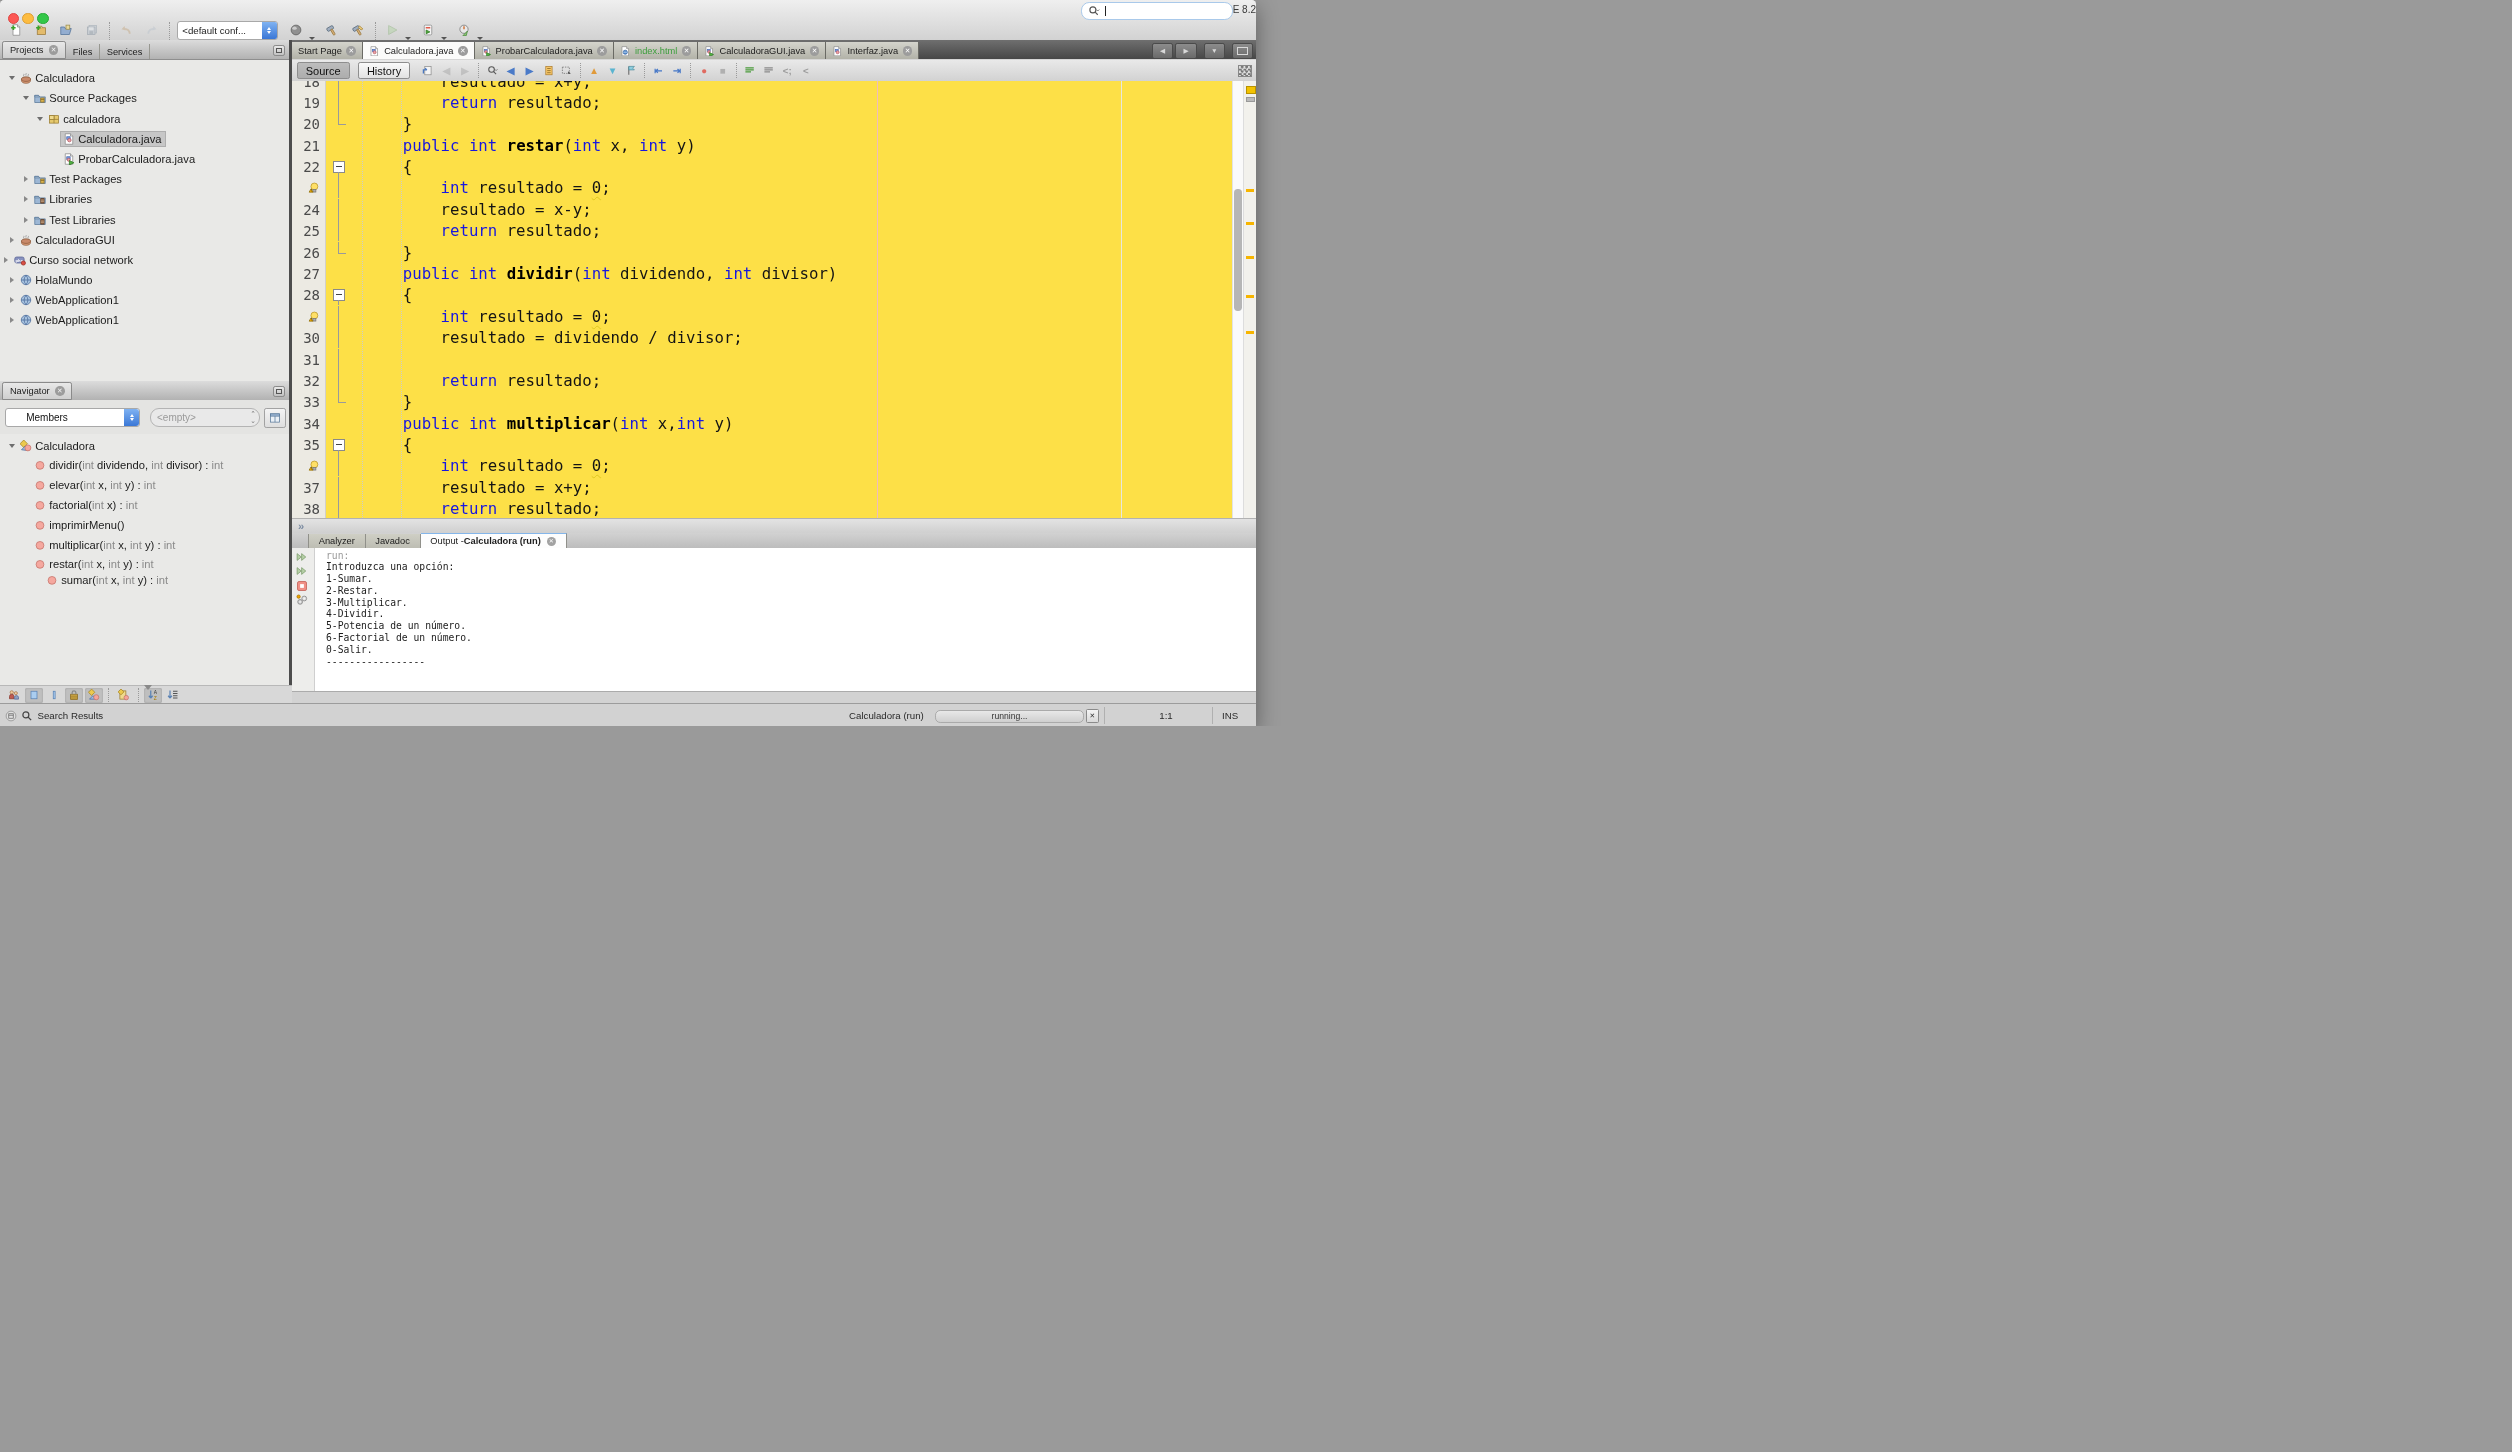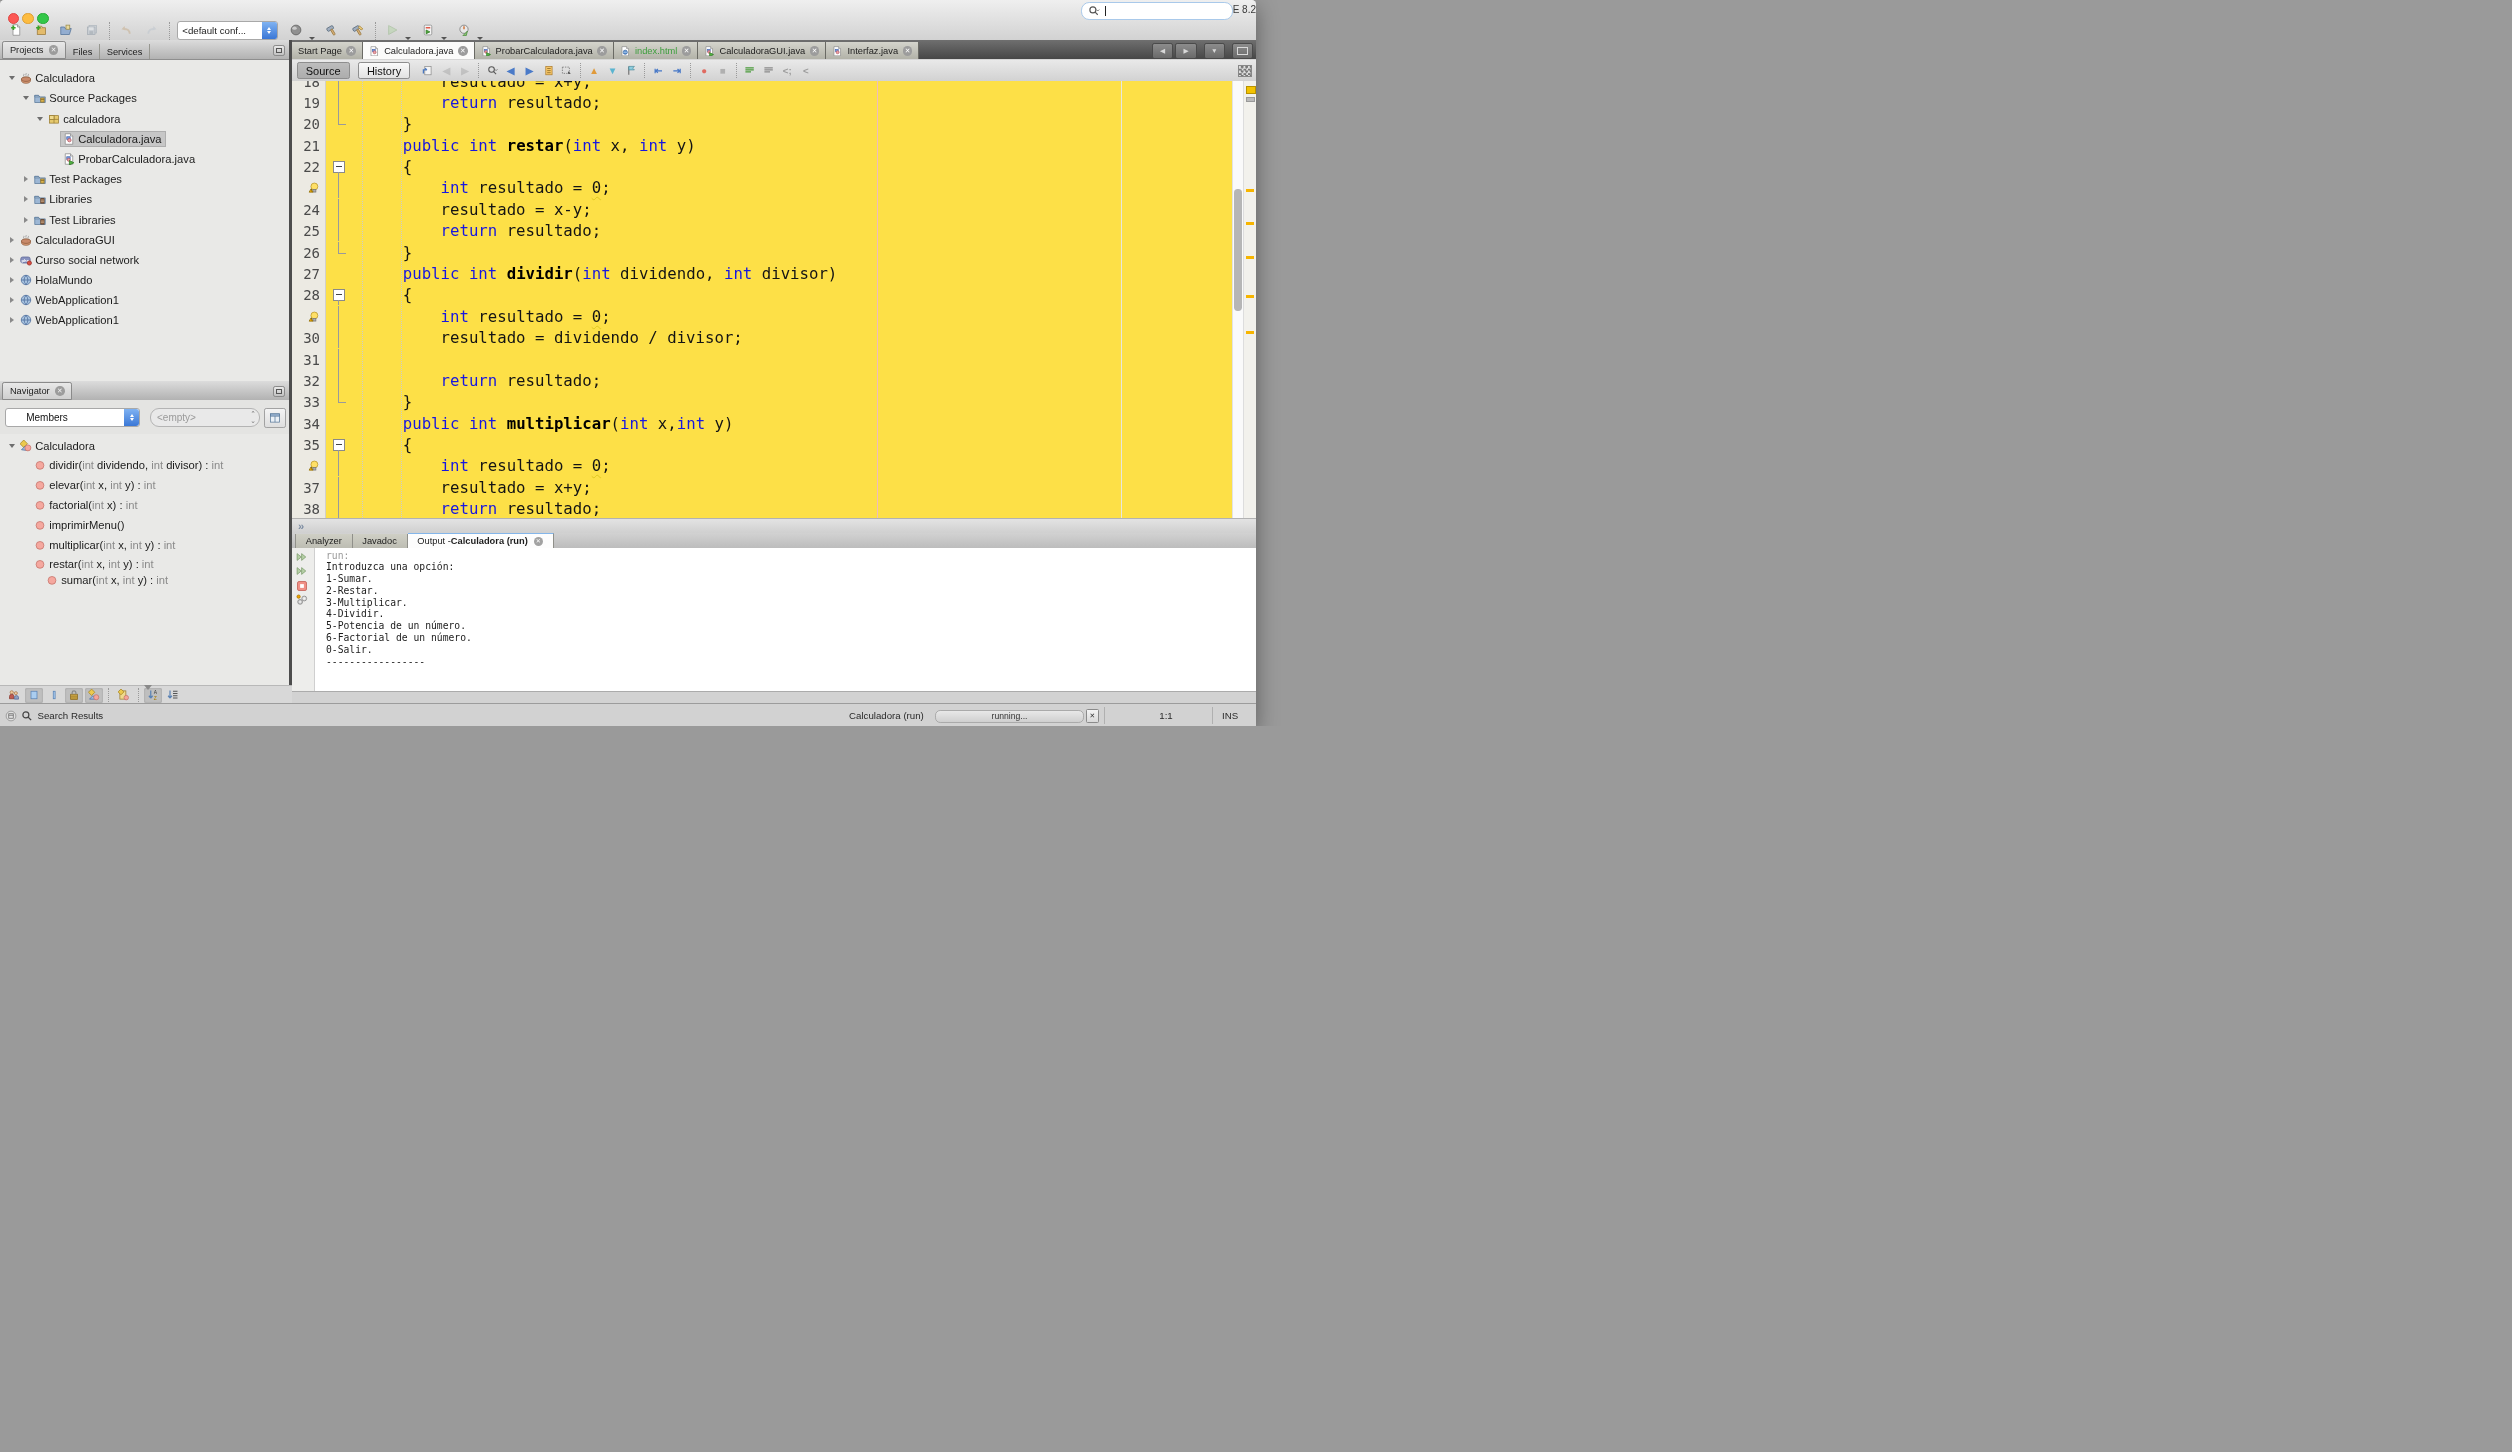--- a/index.html
+++ b/index.html
@@ -97,21 +97,21 @@
   .vthumb{position:absolute;left:1.5px;width:7.5px;border-radius:3.7px;background:#b6b6b6;}
   .stripe{position:absolute;right:0;top:0;bottom:0;width:12px;background:#f2f1ec;border-left:0.7px solid #dddddd;}
   .smark{position:absolute;left:1.5px;width:8.2px;height:3px;background:#f7b500;}
   .sbox{position:absolute;left:1.5px;top:4.5px;width:8.2px;height:6.7px;background:#f2c200;border:0.7px solid #b89200;}
   .sdot{position:absolute;left:2.2px;top:15.7px;width:6.7px;height:3.7px;background:#bbb;border:0.7px solid #999;}
   .breadcrumb{position:absolute;left:292px;right:0;top:518px;height:15px;background:linear-gradient(#e3e3e3,#cecece);border-top:0.7px solid #b2b2b2;border-bottom:0.7px solid #a2a2a2;display:flex;align-items:center;}
   .bc-chv{margin-left:6px;color:#7c8ca2;font-size:11.2px;font-weight:bold;line-height:1;}
   
   .out-tabs{position:absolute;left:292px;right:0;top:533px;height:15px;background:linear-gradient(#d2d2d2,#bcbcbc);border-bottom:0.7px solid #9a9a9a;display:flex;align-items:flex-end;}
   .otab{height:14px;display:flex;align-items:center;padding:0 9.7px;font-size:9.3px;color:#1c1c1c;background:linear-gradient(#cfcfc5,#bdbdb3);border-right:0.7px solid #90908a;}
-  .otab.first{border-left:0.7px solid #90908a;margin-left:3px;}
+  .otab.first{border-left:0.7px solid #90908a;margin-left:16px;}
   .otab.active{background:#fdfdfd;border-top:1.5px solid #84b6ea;padding-top:0;}
   .otab .x{width:9px;height:9px;border-radius:50%;background:#a2a2a2;color:#fff;font-size:6px;line-height:9px;text-align:center;margin-left:6px;}
   .output{position:absolute;left:292px;right:0;top:548px;height:143px;background:#fff;}
   .outstrip{position:absolute;left:0;top:0;bottom:0;width:22px;background:#ededeb;border-right:0.7px solid #cfcfcf;}
   .obtn{position:absolute;left:3.7px;width:13.5px;height:13.5px;display:flex;align-items:center;justify-content:center;}
   .outtext{position:absolute;left:34px;top:1.5px;font:9.7px/11.8px "DejaVu Sans Mono",monospace;color:#1c1c1c;white-space:pre;}
   .outtext .muted{color:#9a9a9a;}
   .outgap{position:absolute;left:292px;right:0;top:691px;height:12px;background:#d2d2d2;border-top:0.7px solid #ababab;}
   
   .statusbar{position:absolute;left:0;right:0;top:703px;height:23px;background:#d2d2d2;border-top:0.7px solid #9c9c9c;font-size:9.7px;color:#2a2a2a;}
@@ -413,21 +413,21 @@
           <span class="ici">
             <svg width="12" height="12" viewBox="0 0 16 16">
               <ellipse cx="8" cy="11" rx="6" ry="4" fill="#e2a17c" stroke="#8a5a3b"></ellipse>
               <ellipse cx="8" cy="9.5" rx="6" ry="3" fill="#c98a6b" stroke="#8a5a3b"></ellipse>
               <path d="M5 2.5c1 1-1 2 0 3.2M8 1.5c1 1-1 2 0 3.2M11 2.5c1 1-1 2 0 3.2" stroke="#8a8a8a" fill="none"></path>
             </svg>
           </span>
           <span>CalculadoraGUI</span>
         </span>
       </div>
-      <div class="trow" style="top:190px;height:20px;padding-left:6px;">
+      <div class="trow" style="top:190px;height:20px;">
         <span class="arr">
           <span class="arr-c"></span>
         </span>
         <span class="nrmwrap">
           <span class="ici">
             <svg width="12" height="12" viewBox="0 0 16 16" style="font-size:15px">
               <rect x="1" y="4" width="12.5" height="8" rx="2.5" fill="#8892bf" stroke="#5a6494"></rect>
               <text x="7.2" y="10.6" font-size="5.6" fill="#fff" text-anchor="middle" font-family="sans-serif" font-weight="bold">php</text>
               <circle cx="12.5" cy="12" r="2.8" fill="#d94f44" stroke="#9a2a22"></circle>
             </svg>

